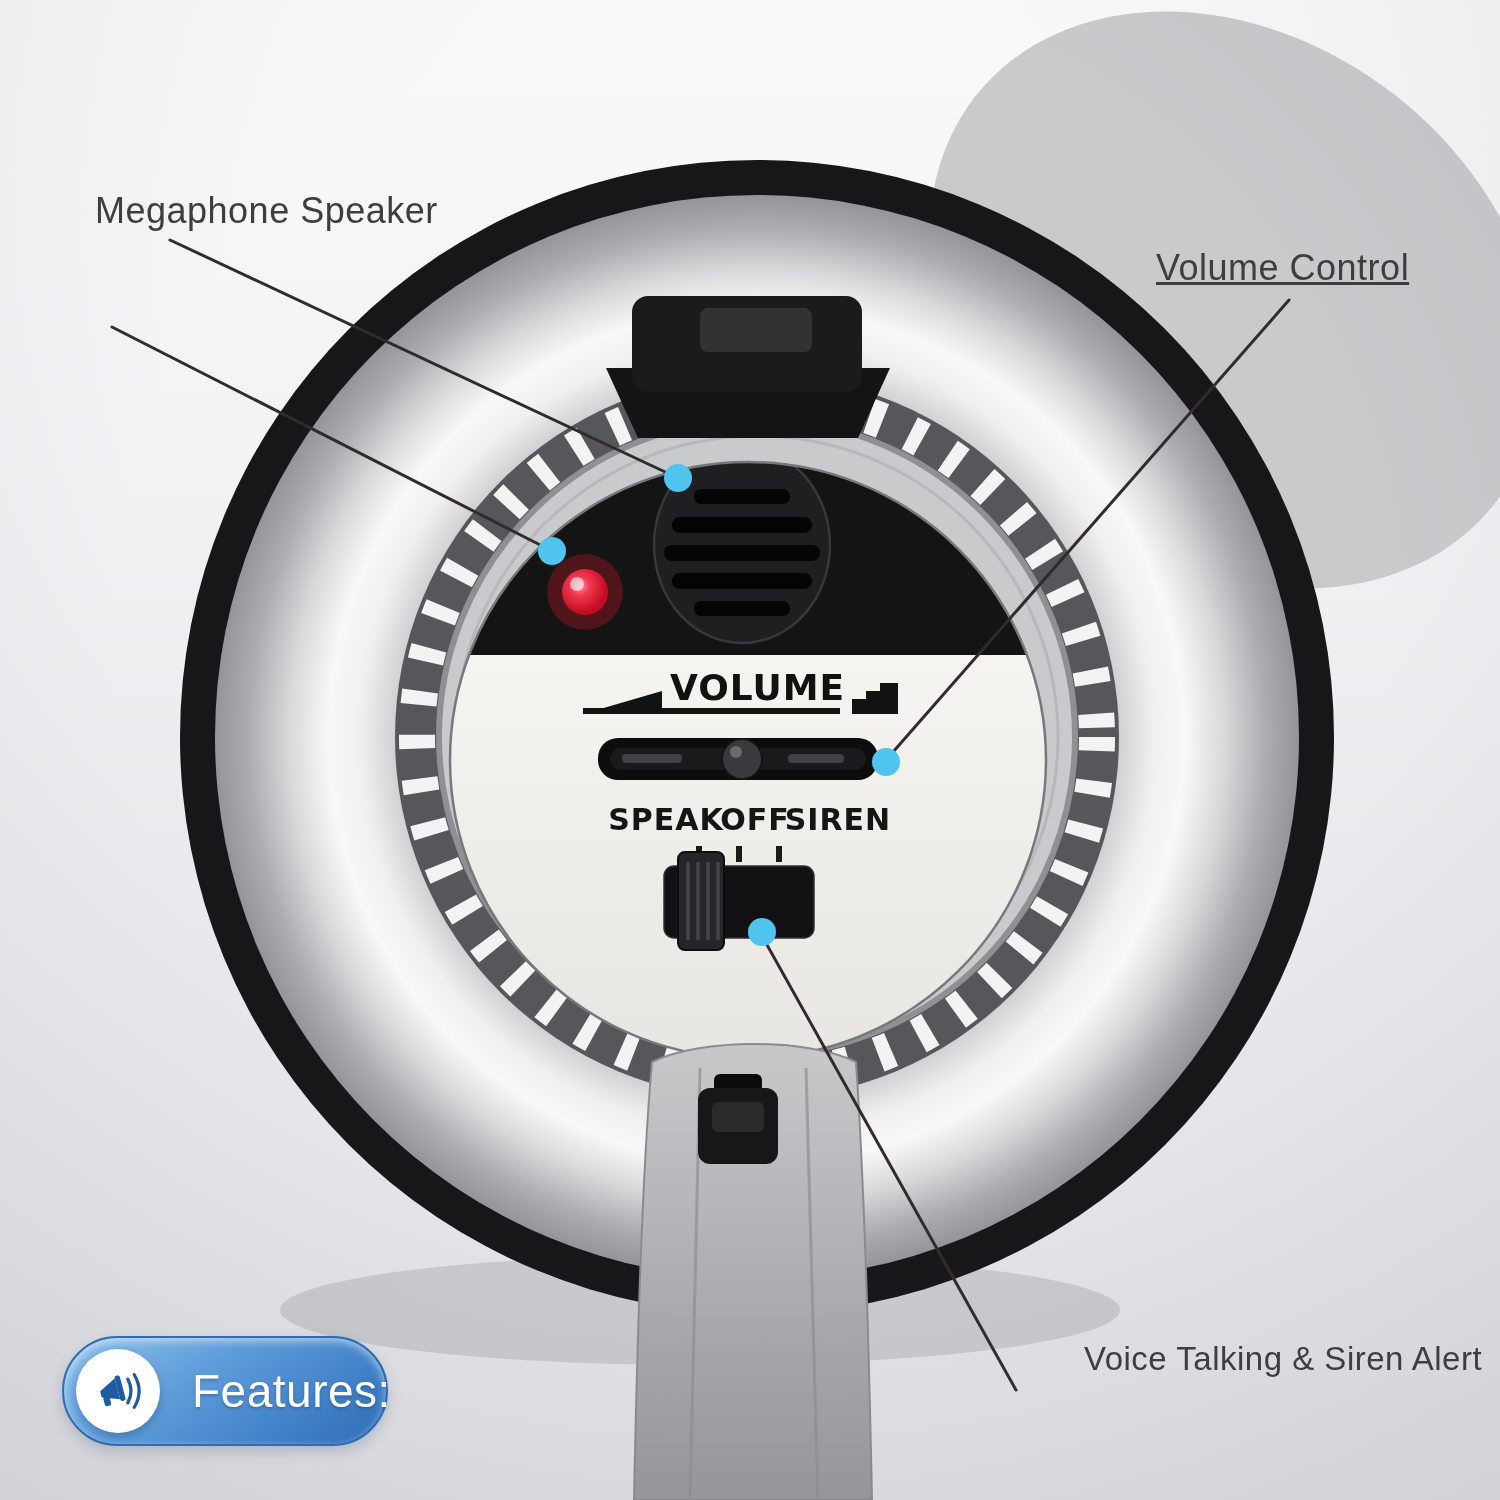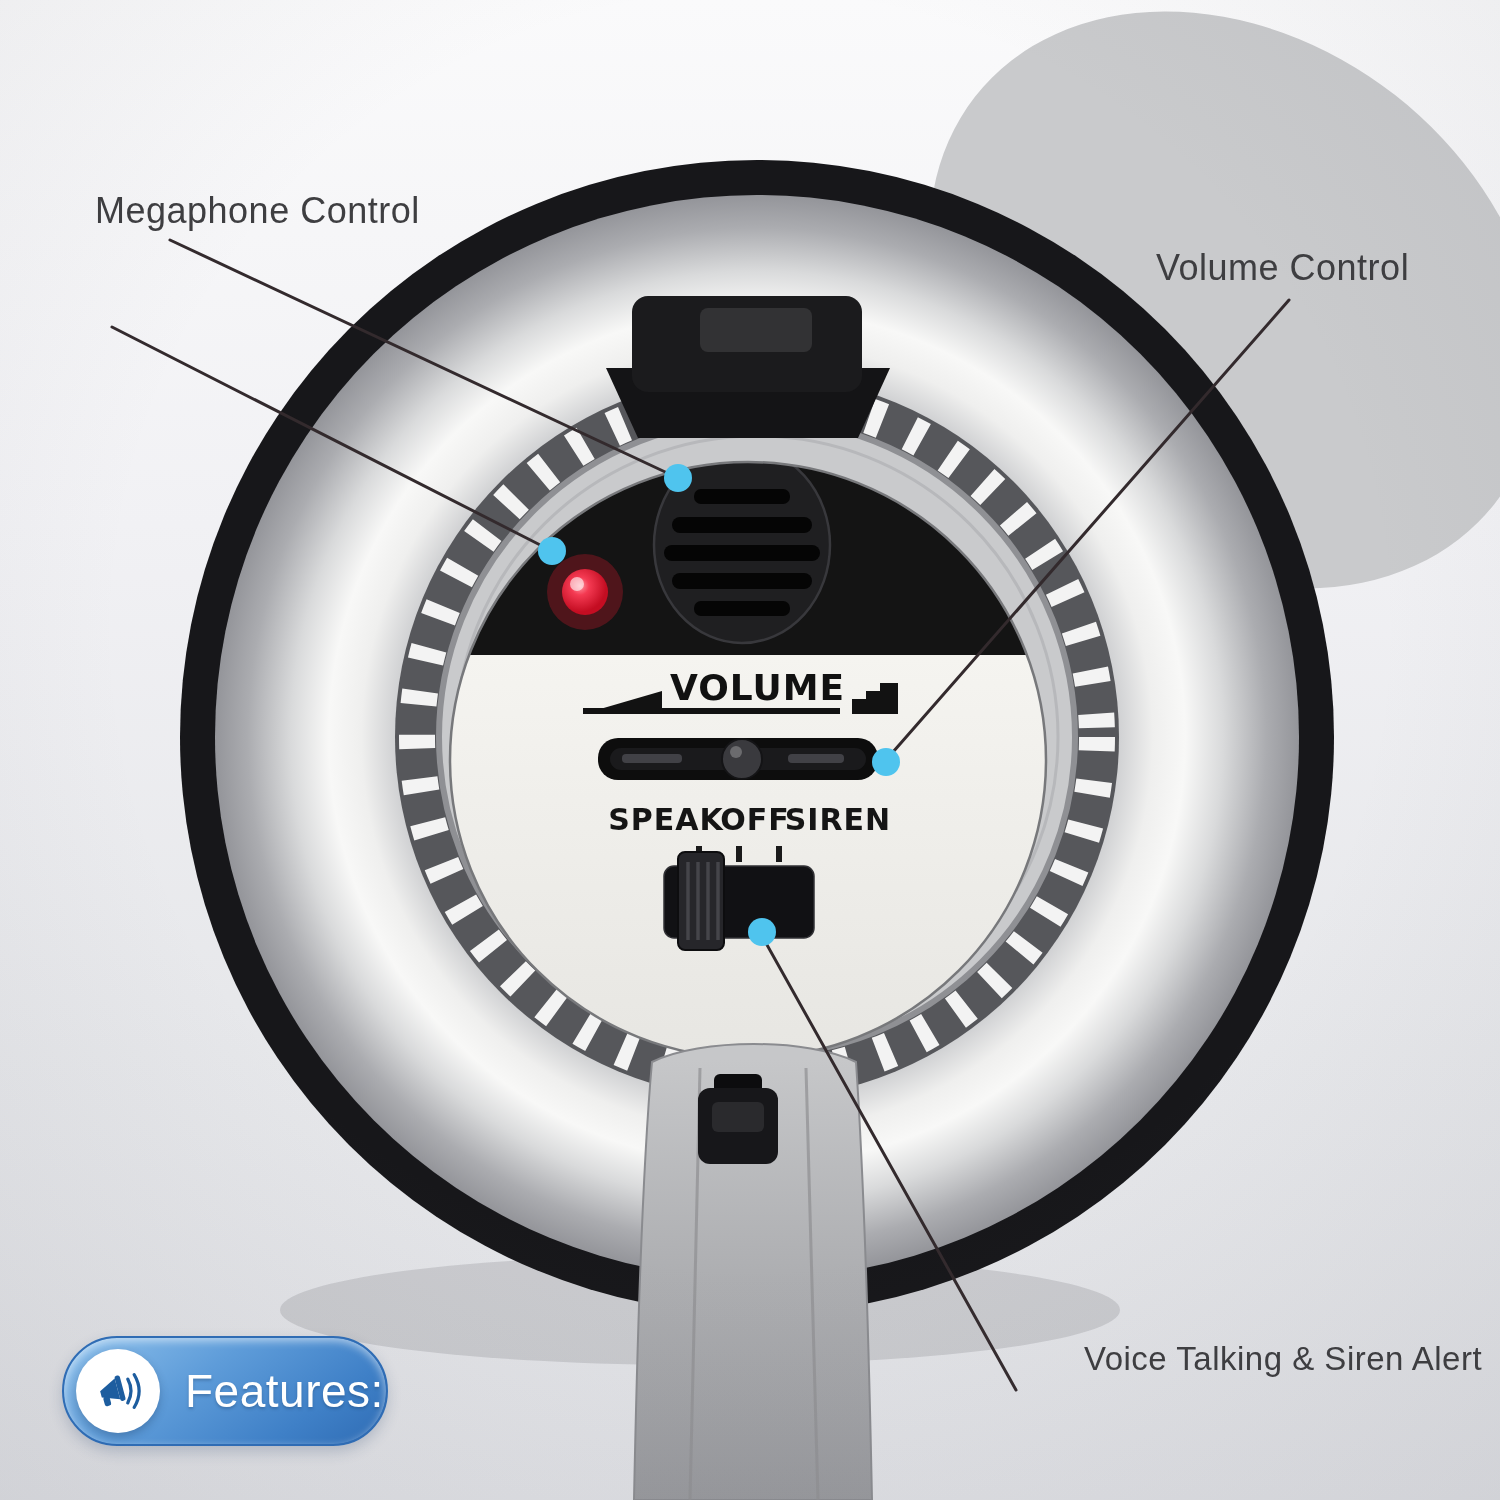--- a/index.html
+++ b/index.html
@@ -28,21 +28,21 @@
     border:2px solid #2f6cb4;
     box-shadow:inset 0 3px 8px rgba(255,255,255,0.55), 0 6px 14px rgba(40,70,110,0.22);
   }
   .features-badge .icon-circle{
     width:84px;height:84px;margin-left:12px;border-radius:50%;
     background:#ffffff;display:flex;align-items:center;justify-content:center;
     box-shadow:0 4px 9px rgba(20,50,90,0.30);
     flex:0 0 auto;
   }
   .features-badge .label{
-    margin-left:25px;color:#ffffff;font-size:46px;letter-spacing:0.5px;
+    margin-left:32px;color:#ffffff;font-size:46px;letter-spacing:0.5px;
     text-shadow:0 2px 3px rgba(30,60,100,0.35);
   }
 </style>
 </head>
 <body>
 
 <div class="canvas">
 
   <svg class="scene" width="1500" height="1500" viewBox="0 0 1500 1500">
     <defs>
@@ -182,24 +182,24 @@
     </g>
 
     <g fill="#4fc4ee">
       <circle cx="678" cy="478" r="14"></circle>
       <circle cx="552" cy="551" r="14"></circle>
       <circle cx="886" cy="762" r="14"></circle>
       <circle cx="762" cy="932" r="14"></circle>
     </g>
   </svg>
 
-  <div class="callout-label" style="left:95px;top:190px;">Megaphone Control</div>
-
-
-  <div class="callout-label" style="left:1156px;top:247px;">Volume Control</div>
+  <div class="callout-label" style="left:95px;top:190px;">Megaphone Speaker</div>
+
+
+  <div class="callout-label" style="left:1156px;top:247px;text-decoration:underline;">Volume Control</div>
 
   <div class="callout-label small" style="left:1084px;top:1340px;">Voice Talking &amp; Siren Alert</div>
 
   <div class="features-badge">
     <div class="icon-circle">
       <svg width="52" height="52" viewBox="0 0 48 48">
         <g transform="rotate(-15 24 24)" fill="#1d5d9f">
           <path d="M8 20 L24 12 L24 32 L8 26 Z"></path>
           <rect x="24" y="10" width="5" height="24" rx="2"></rect>
           <rect x="9" y="26" width="6" height="9" rx="2"></rect>

